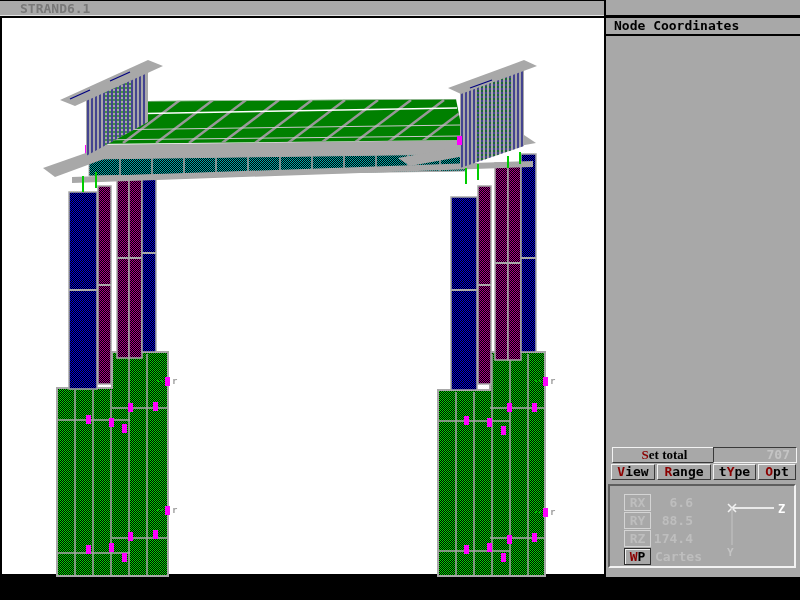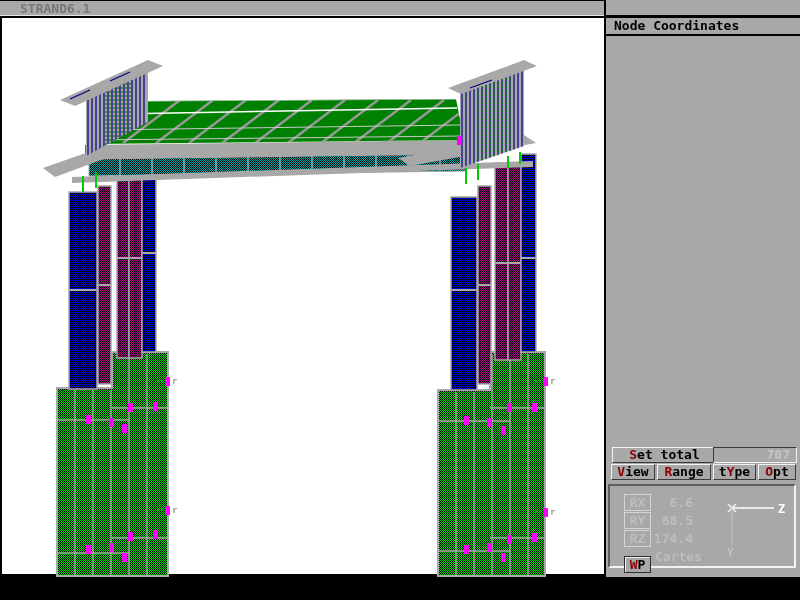--- a/index.html
+++ b/index.html
@@ -18,21 +18,21 @@
   .black-strip{left:0;top:15px;width:194px;height:3px;background:#000;}
   .node-bar{left:0;top:18px;width:194px;height:18px;color:#000;line-height:15px;padding-left:8px;
     border-bottom:2px solid #000;}
   .raised{background:#A8A8A8;border-top:1px solid #F2F2F2;border-left:1px solid #F2F2F2;
     border-right:1px solid #3A3A3A;border-bottom:1px solid #3A3A3A;text-align:center;
     line-height:14px;color:#000;cursor:default;}
   .value-box{background:#A8A8A8;border-top:1px solid #3A3A3A;border-left:1px solid #3A3A3A;
     border-right:1px solid #F2F2F2;border-bottom:1px solid #F2F2F2;color:#C4C4C4;
     text-align:right;padding-right:6px;line-height:14px;}
   .hot{color:#8B0000;}
-  .set-btn{left:6px;top:447px;width:105px;height:16px;}
+  .set-btn{left:6px;top:447px;width:105px;height:16px;font-family:Liberation Serif, serif;}
   .set-val{left:107px;top:447px;width:84px;height:16px;}
   .btn-view{left:5px;top:464px;width:44px;height:16px;}
   .btn-range{left:51px;top:464px;width:54px;height:16px;}
   .btn-type{left:107px;top:464px;width:43px;height:16px;}
   .btn-opt{left:152px;top:464px;width:38px;height:16px;}
   .sunken{left:2px;top:484px;width:188px;height:84px;background:#A8A8A8;
     border-top:2px solid #5E5E5E;border-left:2px solid #5E5E5E;
     border-bottom:2px solid #F2F2F2;border-right:2px solid #F2F2F2;}
   .rot-btn{left:14px;width:27px;height:17px;border:1px solid #D4D4D4;color:#BEBEBE;
     text-align:center;line-height:15px;background:#A8A8A8;}
@@ -307,21 +307,21 @@
 
     <div class="abs rot-btn" style="top:8px;">RX</div>
     <div class="abs rot-val" style="top:8px;">6.6</div>
 
     <div class="abs rot-btn" style="top:26px;">RY</div>
     <div class="abs rot-val" style="top:26px;">88.5</div>
 
     <div class="abs rot-btn" style="top:44px;">RZ</div>
     <div class="abs rot-val" style="top:44px;">174.4</div>
 
-    <div class="abs wp-btn" style="top:70px;">
+    <div class="abs wp-btn" style="top:62px;">
       <span class="hot">W</span><span>P</span>
     </div>
     <div class="abs coord-val" style="top:62px;">Cartes</div>
 
     <svg class="abs axis-box" viewBox="0 0 85 72" xmlns="http://www.w3.org/2000/svg">
       <line x1="22" y1="17" x2="64" y2="17" stroke="#FFFFFF" stroke-width="1.5"></line>
       <line x1="18" y1="13" x2="26" y2="21" stroke="#F0F0F0" stroke-width="1.5"></line>
       <line x1="18" y1="21" x2="26" y2="13" stroke="#F0F0F0" stroke-width="1.5"></line>
       <line x1="22" y1="17" x2="22" y2="54" stroke="#C4C4C4" stroke-width="1"></line>
       <text x="68" y="22" fill="#FFFFFF" font-size="12" font-weight="bold">Z</text>

